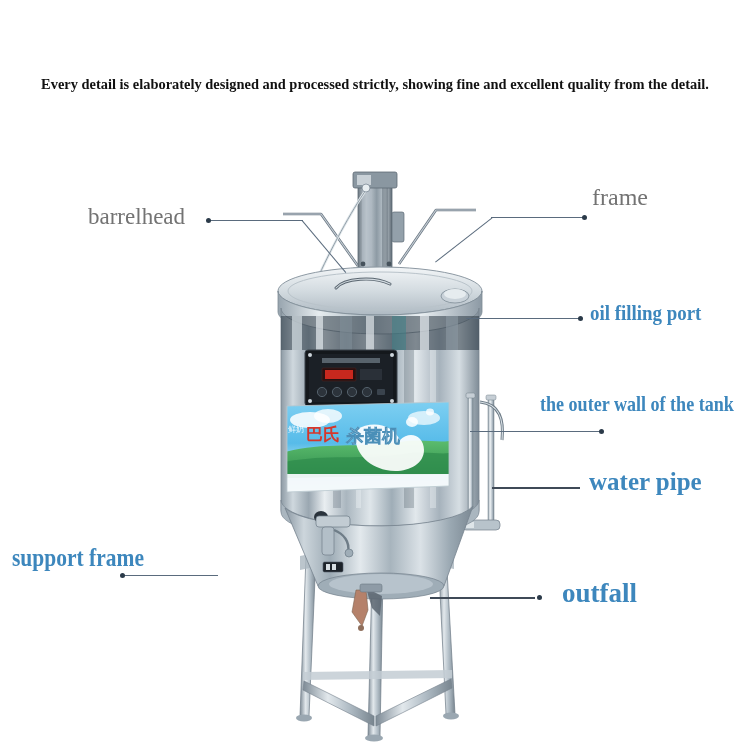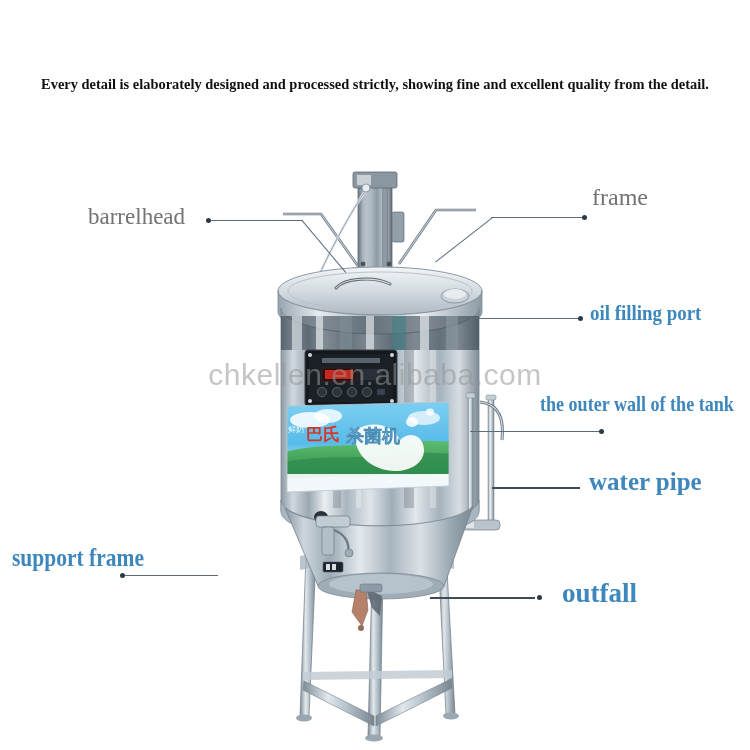--- a/index.html
+++ b/index.html
@@ -352,21 +352,20 @@
 
     <g>
       <path d="M356,590 L352,612 L362,626 L368,610 L366,590 Z" fill="#b5816a" stroke="#7e6452" stroke-width="0.6"></path>
       <path d="M366,588 L372,608 L380,616 L382,596 Z" fill="#5b6570" opacity="0.85"></path>
       <rect x="360" y="584" width="22" height="8" rx="2" fill="#8e9ba6" stroke="#6c7a85" stroke-width="0.6"></rect>
       <circle cx="361" cy="628" r="3" fill="#8f6f5c"></circle>
     </g>
 
   </svg>
 
-  <div id="watermark">chkellen.en.alibaba.com</div>
 
   <div class="leader" style="left:210px; top:220px; width:93px;"></div>
   <div class="diag" style="left:302px; top:220px; width:68px; transform:rotate(50deg);"></div>
   <div class="dot" style="left:206px; top:218px;"></div>
 
   <div class="leader" style="left:491px; top:217px; width:93px;"></div>
   <div class="diag" style="left:492px; top:217px; width:72px; transform:rotate(142deg);"></div>
   <div class="dot" style="left:582px; top:215px;"></div>
 
   <div class="leader" style="left:466px; top:318px; width:114px;"></div>

